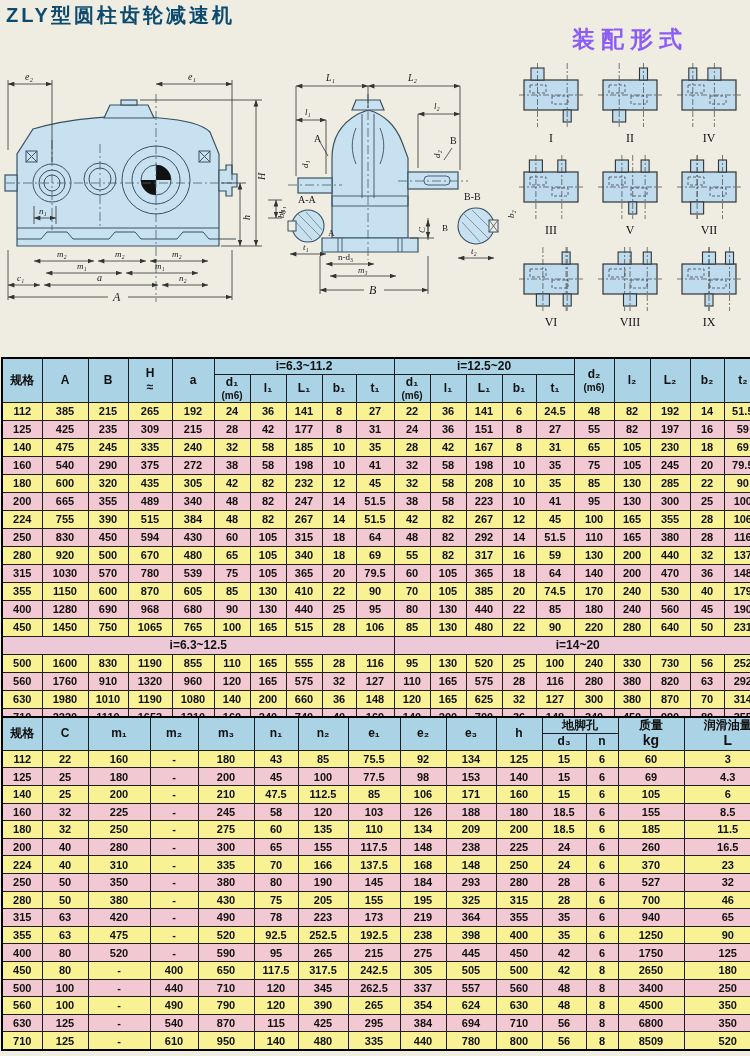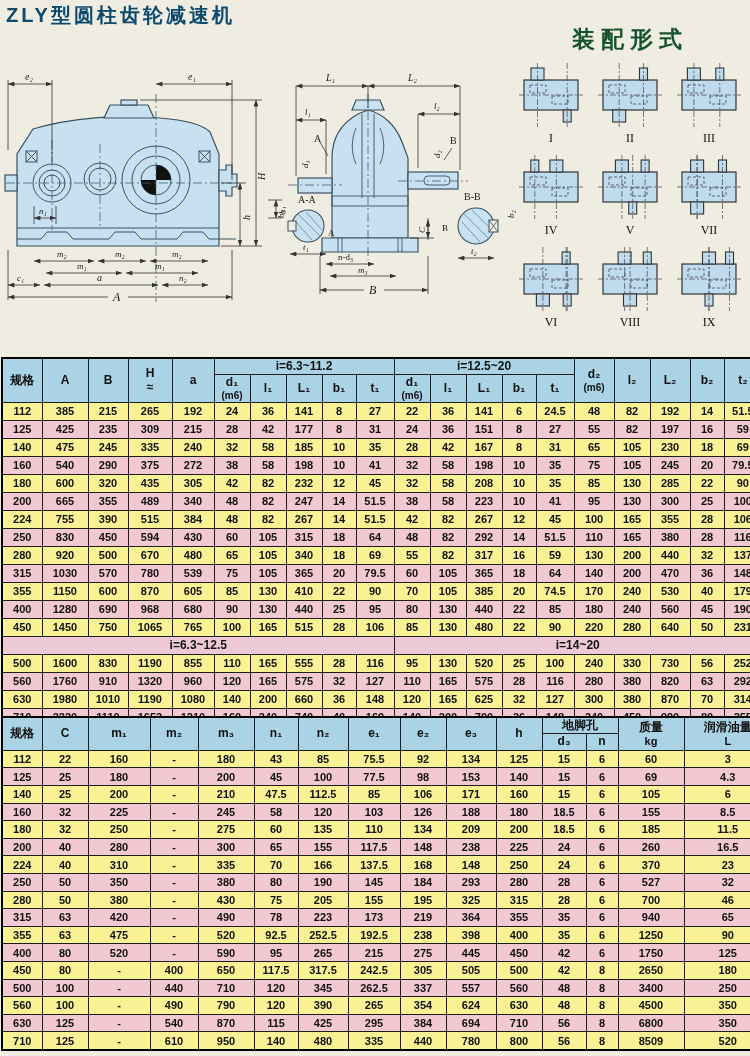--- a/index.html
+++ b/index.html
@@ -5,32 +5,32 @@
   html,body{margin:0;padding:0;}
   #page{position:relative;width:750px;height:1056px;background:#efece2;overflow:hidden;
         font-family:"Liberation Sans","DejaVu Sans",sans-serif;color:#111;}
   #title{position:absolute;left:6px;top:2px;font-size:20px;font-weight:bold;color:#0c4a6e;letter-spacing:3px;}
   
   .fig{position:absolute;}
   svg text{font-family:"Liberation Serif","DejaVu Serif",serif;font-style:italic;fill:#1a1a1a;}
   svg text.up{font-style:normal;}
   
   #assembly{position:absolute;left:514px;top:24px;width:232px;}
-  #assembly-title{text-align:center;font-size:23px;font-weight:bold;color:#14532d;letter-spacing:6px;margin-bottom:8px;}
+  #assembly-title{text-align:center;font-size:23px;font-weight:bold;color:#8b5cf6;letter-spacing:6px;margin-bottom:8px;}
   #assembly-grid{display:grid;grid-template-columns:repeat(3,74px);justify-content:space-between;row-gap:9px;}
   .asm-cell{text-align:center;}
   .asm-label{font-family:"Liberation Serif","DejaVu Serif",serif;font-size:12px;margin-top:0px;}
   
   .tblwrap{position:absolute;left:1px;width:748px;}
   table{border-collapse:collapse;table-layout:fixed;width:100%;border:2px solid #000;background:#efece2;}
   th,td{border:1px solid #1d1d1d;text-align:center;vertical-align:middle;
         font-weight:bold;font-size:11px;line-height:1.12;padding:1px 0;overflow:hidden;}
   th{background:#aad3e5;font-size:12px;font-weight:bold;}
   th .m6{font-size:10px;font-weight:bold;}
-  th .sub{font-size:11px;}
+  th .sub{font-size:14px;}
   tr.ry td{background:#f8f295;}
   tr.rp td{background:#f2c8d2;}
   tr.sep td{background:#edc9d7;font-size:12px;height:18px;}
   #table1 td{height:15px;}
   #table2 td{height:14.6px;}
   #table1{position:relative;}
 </style>
 </head>
 <body>
 <div id="page">
@@ -222,38 +222,38 @@
             <rect x="44.5" y="5" width="8" height="12" fill="#bfdcee" stroke="#333" stroke-width="1.1"></rect>
             <line x1="48.5" y1="0" x2="48.5" y2="64" stroke="#444" stroke-width="0.7" stroke-dasharray="6 2 2 2"></line>
             <rect x="17.7" y="47" width="13" height="12" fill="#bfdcee" stroke="#333" stroke-width="1.1"></rect>
             <line x1="24.2" y1="0" x2="24.2" y2="64" stroke="#444" stroke-width="0.7" stroke-dasharray="6 2 2 2"></line>
             <line x1="3" y1="32" x2="67" y2="32" stroke="#444" stroke-width="0.7" stroke-dasharray="6 2 2 2"></line>
             <rect x="14" y="22" width="16" height="8" fill="none" stroke="#445" stroke-width="0.8" stroke-dasharray="3 2"></rect>
             <rect x="36" y="33" width="16" height="8" fill="none" stroke="#445" stroke-width="0.8" stroke-dasharray="3 2"></rect>
           </svg><div class="asm-label">II</div></div>
         <div class="asm-cell"><svg width="70" height="64" viewBox="0 0 70 64">
             <rect x="8" y="17" width="54" height="30" fill="#bfdcee" stroke="#333" stroke-width="1.2"></rect>
+            <rect x="14.8" y="5" width="8" height="12" fill="#bfdcee" stroke="#333" stroke-width="1.1"></rect>
+            <line x1="18.8" y1="0" x2="18.8" y2="64" stroke="#444" stroke-width="0.7" stroke-dasharray="6 2 2 2"></line>
+            <rect x="33.9" y="5" width="13" height="12" fill="#bfdcee" stroke="#333" stroke-width="1.1"></rect>
+            <line x1="40.4" y1="0" x2="40.4" y2="64" stroke="#444" stroke-width="0.7" stroke-dasharray="6 2 2 2"></line>
+            <line x1="3" y1="32" x2="67" y2="32" stroke="#444" stroke-width="0.7" stroke-dasharray="6 2 2 2"></line>
+            <rect x="14" y="22" width="16" height="8" fill="none" stroke="#445" stroke-width="0.8" stroke-dasharray="3 2"></rect>
+            <rect x="36" y="33" width="16" height="8" fill="none" stroke="#445" stroke-width="0.8" stroke-dasharray="3 2"></rect>
+          </svg><div class="asm-label">IV</div></div>
+        <div class="asm-cell"><svg width="70" height="64" viewBox="0 0 70 64">
+            <rect x="8" y="17" width="54" height="30" fill="#bfdcee" stroke="#333" stroke-width="1.2"></rect>
             <rect x="13.380000000000003" y="5" width="13" height="12" fill="#bfdcee" stroke="#333" stroke-width="1.1"></rect>
             <line x1="19.880000000000003" y1="0" x2="19.880000000000003" y2="64" stroke="#444" stroke-width="0.7" stroke-dasharray="6 2 2 2"></line>
             <rect x="41.8" y="5" width="8" height="12" fill="#bfdcee" stroke="#333" stroke-width="1.1"></rect>
             <line x1="45.8" y1="0" x2="45.8" y2="64" stroke="#444" stroke-width="0.7" stroke-dasharray="6 2 2 2"></line>
             <line x1="3" y1="32" x2="67" y2="32" stroke="#444" stroke-width="0.7" stroke-dasharray="6 2 2 2"></line>
             <rect x="14" y="22" width="16" height="8" fill="none" stroke="#445" stroke-width="0.8" stroke-dasharray="3 2"></rect>
             <rect x="36" y="33" width="16" height="8" fill="none" stroke="#445" stroke-width="0.8" stroke-dasharray="3 2"></rect>
           </svg><div class="asm-label">III</div></div>
-        <div class="asm-cell"><svg width="70" height="64" viewBox="0 0 70 64">
-            <rect x="8" y="17" width="54" height="30" fill="#bfdcee" stroke="#333" stroke-width="1.2"></rect>
-            <rect x="14.8" y="5" width="8" height="12" fill="#bfdcee" stroke="#333" stroke-width="1.1"></rect>
-            <line x1="18.8" y1="0" x2="18.8" y2="64" stroke="#444" stroke-width="0.7" stroke-dasharray="6 2 2 2"></line>
-            <rect x="33.9" y="5" width="13" height="12" fill="#bfdcee" stroke="#333" stroke-width="1.1"></rect>
-            <line x1="40.4" y1="0" x2="40.4" y2="64" stroke="#444" stroke-width="0.7" stroke-dasharray="6 2 2 2"></line>
-            <line x1="3" y1="32" x2="67" y2="32" stroke="#444" stroke-width="0.7" stroke-dasharray="6 2 2 2"></line>
-            <rect x="14" y="22" width="16" height="8" fill="none" stroke="#445" stroke-width="0.8" stroke-dasharray="3 2"></rect>
-            <rect x="36" y="33" width="16" height="8" fill="none" stroke="#445" stroke-width="0.8" stroke-dasharray="3 2"></rect>
-          </svg><div class="asm-label">IV</div></div>
         <div class="asm-cell"><svg width="70" height="64" viewBox="0 0 70 64">
             <rect x="8" y="17" width="54" height="30" fill="#bfdcee" stroke="#333" stroke-width="1.2"></rect>
             <rect x="20.4" y="5" width="13" height="12" fill="#bfdcee" stroke="#333" stroke-width="1.1"></rect>
             <line x1="26.9" y1="0" x2="26.9" y2="64" stroke="#444" stroke-width="0.7" stroke-dasharray="6 2 2 2"></line>
             <rect x="46.120000000000005" y="5" width="8" height="12" fill="#bfdcee" stroke="#333" stroke-width="1.1"></rect>
             <line x1="50.120000000000005" y1="0" x2="50.120000000000005" y2="64" stroke="#444" stroke-width="0.7" stroke-dasharray="6 2 2 2"></line>
             <rect x="33.7" y="47" width="8" height="12" fill="#bfdcee" stroke="#333" stroke-width="1.1"></rect>
             <line x1="37.7" y1="0" x2="37.7" y2="64" stroke="#444" stroke-width="0.7" stroke-dasharray="6 2 2 2"></line>
             <line x1="3" y1="32" x2="67" y2="32" stroke="#444" stroke-width="0.7" stroke-dasharray="6 2 2 2"></line>
             <rect x="14" y="22" width="16" height="8" fill="none" stroke="#445" stroke-width="0.8" stroke-dasharray="3 2"></rect>

